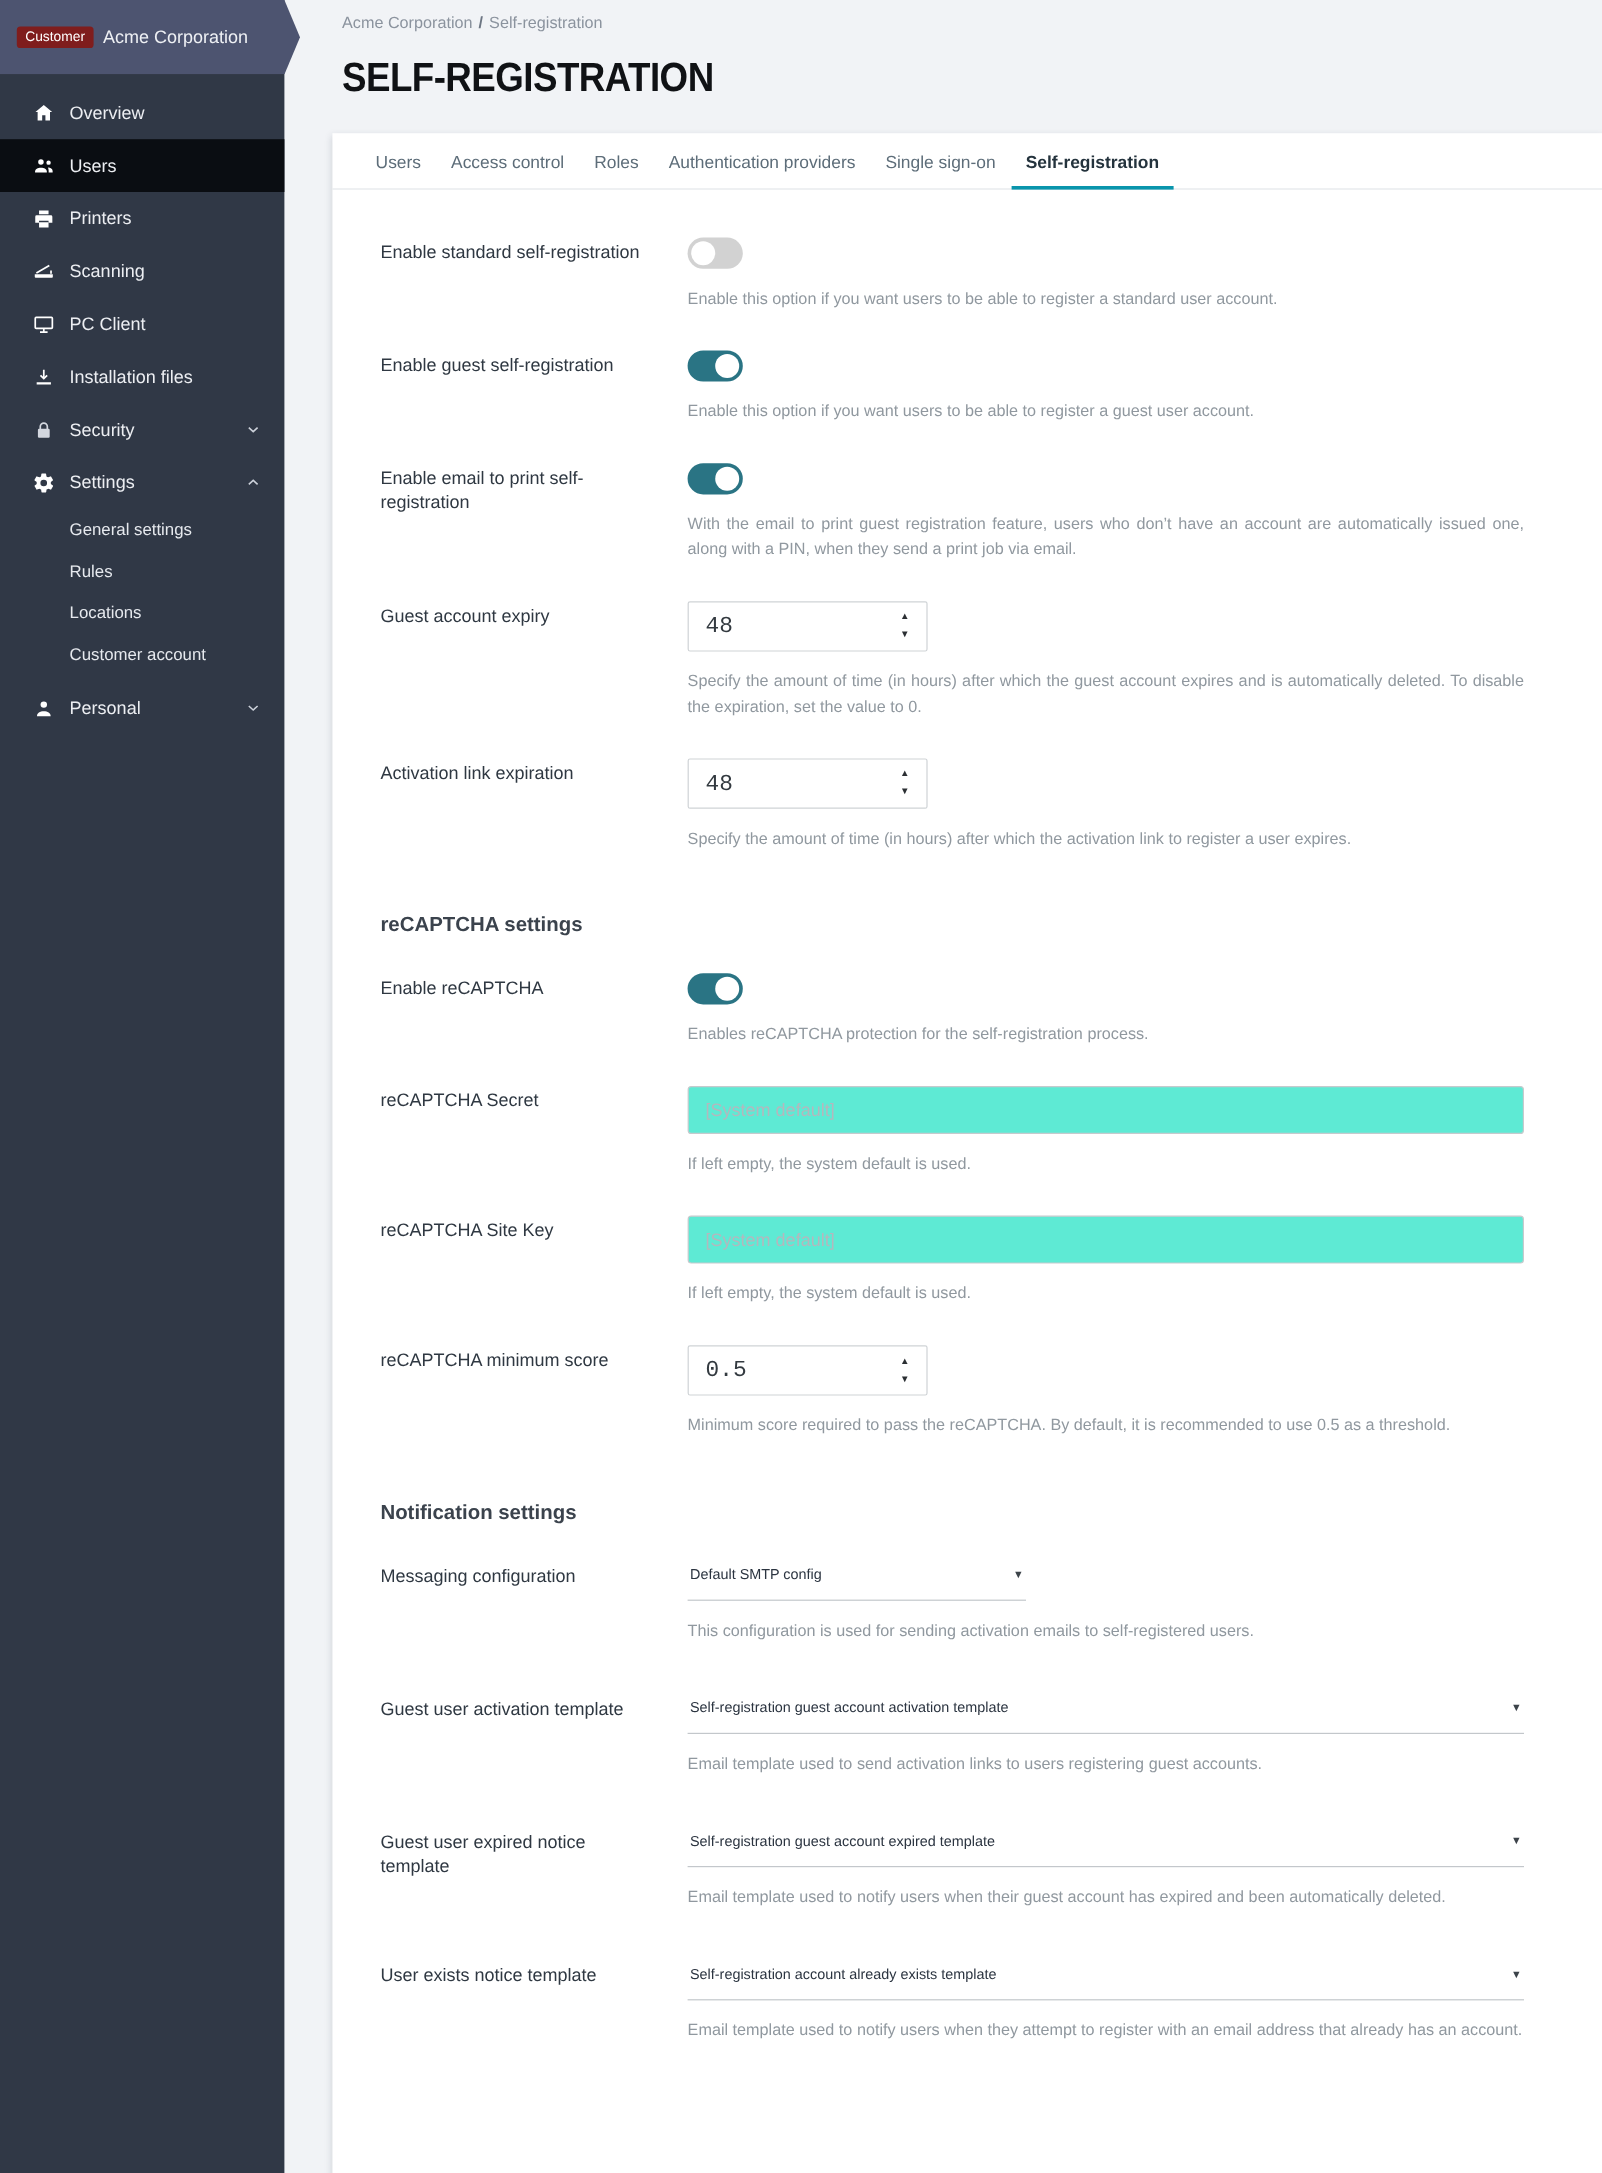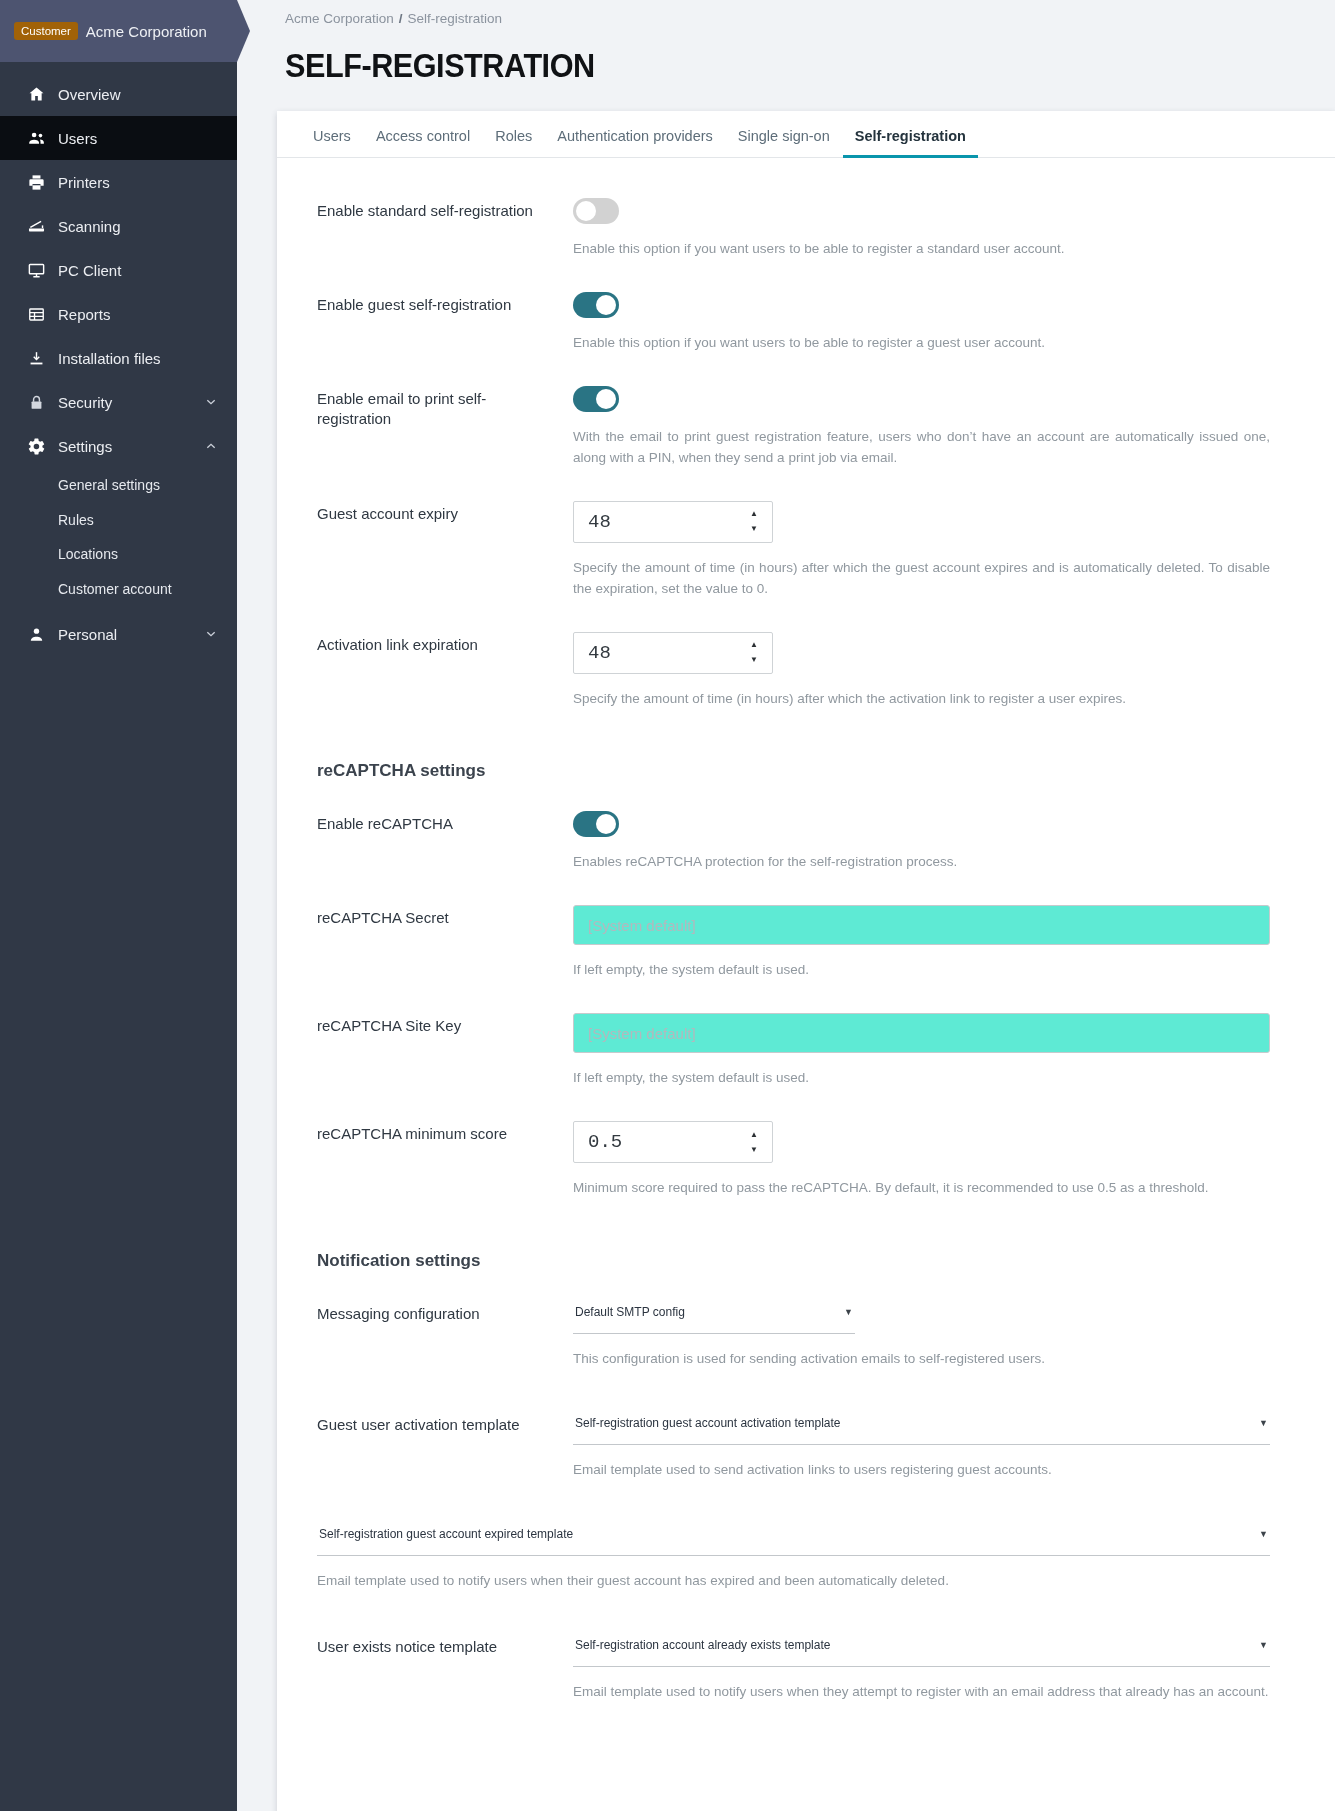--- a/index.html
+++ b/index.html
@@ -16,21 +16,21 @@
     position:absolute; left:0; top:0; width:237px; height:1811px;
     background:#303846; z-index:2;
   }
   .side-band {
     position:absolute; left:0; top:0; width:250px; height:62px;
     background:#4d5470;
     clip-path:polygon(0 0, 94.8% 0, 100% 50%, 94.8% 100%, 0 100%);
     display:flex; align-items:center; padding-left:14px; z-index:3;
   }
   .cust-badge {
-    background:#a16207; color:#fff; font-size:11.5px; padding:3px 7px;
+    background:#7f1d1d; color:#fff; font-size:11.5px; padding:3px 7px;
     border-radius:3px; margin-right:8px; white-space:nowrap;
   }
   .cust-name { color:#eef0f4; font-size:15px; white-space:nowrap; }
   .nav { position:absolute; top:72px; left:0; width:237px; }
   .nav-item {
     height:44px; display:flex; align-items:center; padding-left:27px;
     color:#eceef2; font-size:15px; cursor:pointer; position:relative;
   }
   .nav-item.active { background:#0a0d12; }
   .nav-ic { width:19px; height:19px; margin-right:12px; display:inline-flex; flex:0 0 19px; }
@@ -180,29 +180,20 @@
     <div class="nav-item">
       <span class="nav-ic">
         <svg viewBox="0 0 24 24" fill="none" stroke="#fff" stroke-width="1.8">
             <rect x="3" y="4.5" width="18" height="11.5" rx="1"></rect>
             <path d="M12 16v3.5M8 20h8"></path>
           </svg>
       </span>
       <span>PC Client</span>
     </div>
 
-    <div class="nav-item">
-      <span class="nav-ic">
-        <svg viewBox="0 0 24 24" fill="none" stroke="#fff" stroke-width="1.7">
-            <rect x="3.5" y="5" width="17" height="14" rx="1"></rect>
-            <path d="M3.5 9.7h17M3.5 14.3h17M9.5 9.7V19"></path>
-          </svg>
-      </span>
-      <span>Reports</span>
-    </div>
 
     <div class="nav-item">
       <span class="nav-ic">
         <svg viewBox="0 0 24 24" fill="none" stroke="#fff" stroke-width="1.8">
             <path d="M12 4v9"></path>
             <path d="M8.5 9.8L12 13.3 15.5 9.8"></path>
             <path d="M4.5 18.3h15" stroke-width="2.3"></path>
           </svg>
       </span>
       <span>Installation files</span>
@@ -403,20 +394,21 @@
         <div class="fctrl">
           <div class="select">
             <span class="select-value">Self-registration guest account activation template</span>
             <span class="caret">▼</span>
           </div>
           <p class="help">Email template used to send activation links to users registering guest accounts.</p>
         </div>
       </div>
 
       <div class="frow sel">
+        <div class="flabel">Guest user expired notice template</div>
         <div class="fctrl">
           <div class="select">
             <span class="select-value">Self-registration guest account expired template</span>
             <span class="caret">▼</span>
           </div>
           <p class="help">Email template used to notify users when their guest account has expired and been automatically deleted.</p>
         </div>
       </div>
 
       <div class="frow sel">

